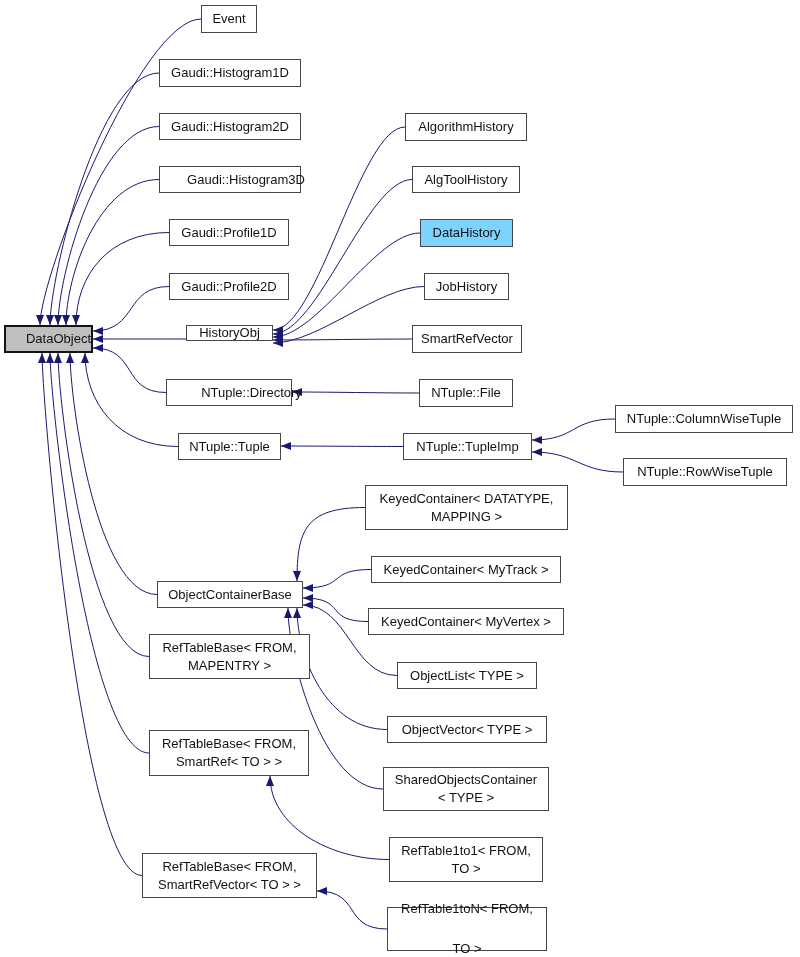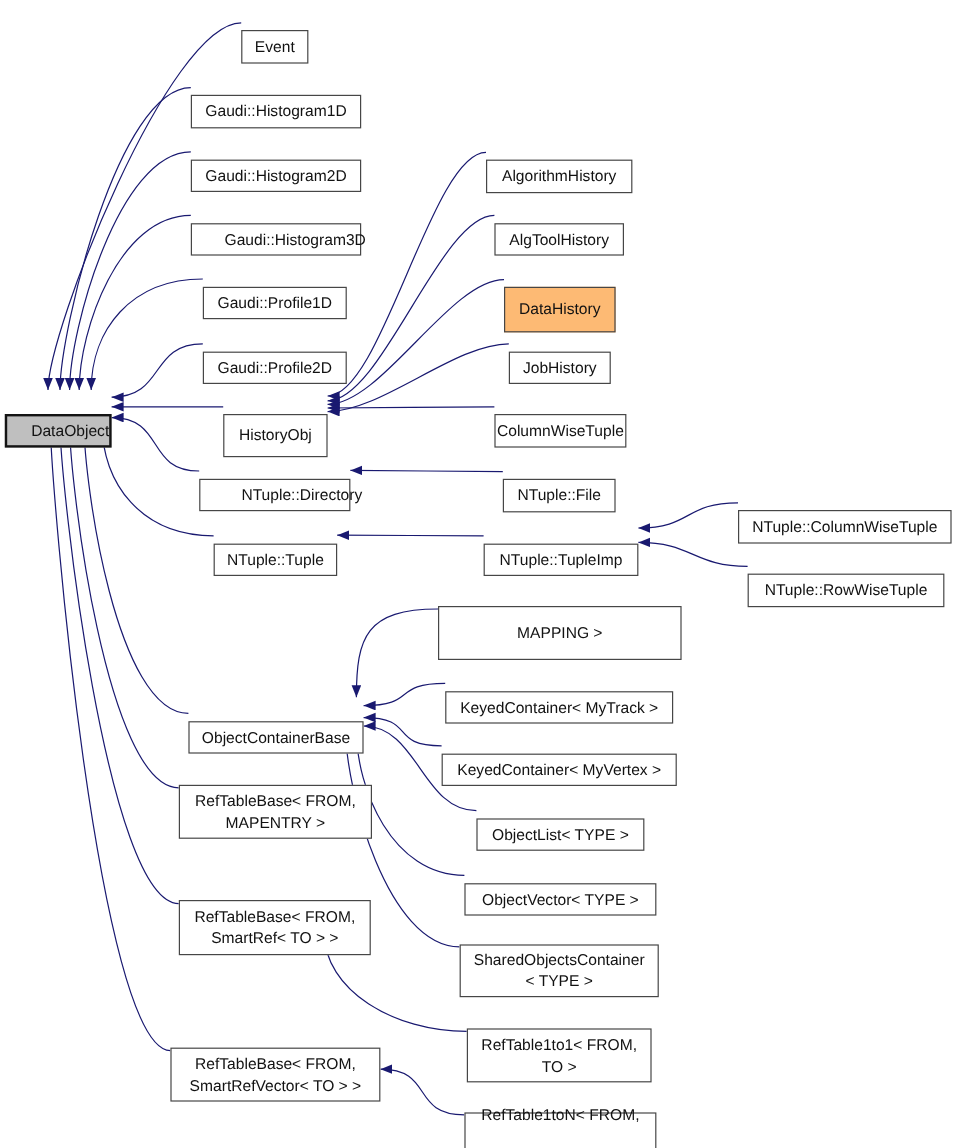--- a/index.html
+++ b/index.html
@@ -20,21 +20,20 @@
     display: flex;
     flex-direction: column;
     align-items: center;
     justify-content: center;
     font-size: 13px;
     line-height: 18px;
     color: #121212;
     text-align: center;
     white-space: nowrap;
     cursor: pointer;
-    margin-top: 20px;
   }
   .node.highlight {
     background: #bfbfbf;
     border: 2px solid #141414;
   }
 </style>
 </head>
 <body>
 
 <div class="canvas">
@@ -92,21 +91,21 @@
       </div>
       <div class="node" style="left: 159px; top: 166px; width: 142px; height: 27px; background: rgb(255, 255, 255); border-color: rgb(70, 70, 70); padding-left: 32px;">
         <span>Gaudi::Histogram3D</span>
       </div>
       <div class="node" style="left: 169px; top: 219px; width: 120px; height: 27px; background: rgb(255, 255, 255); border-color: rgb(70, 70, 70);">
         <span>Gaudi::Profile1D</span>
       </div>
       <div class="node" style="left: 169px; top: 273px; width: 120px; height: 27px; background: rgb(255, 255, 255); border-color: rgb(70, 70, 70);">
         <span>Gaudi::Profile2D</span>
       </div>
-      <div class="node" style="left: 186px; top: 325px; width: 87px; height: 36px; background: rgb(255, 255, 255); border-color: rgb(70, 70, 70);">
+      <div class="node" style="left: 186px; top: 325px; width: 87px; height: 16px; background: rgb(255, 255, 255); border-color: rgb(70, 70, 70);">
         <span>HistoryObj</span>
       </div>
       <div class="node" style="left: 166px; top: 379px; width: 126px; height: 27px; background: rgb(255, 255, 255); border-color: rgb(70, 70, 70); padding-left: 45px;">
         <span>NTuple::Directory</span>
       </div>
       <div class="node" style="left: 178px; top: 433px; width: 103px; height: 27px; background: rgb(255, 255, 255); border-color: rgb(70, 70, 70);">
         <span>NTuple::Tuple</span>
       </div>
       <div class="node" style="left: 157px; top: 581px; width: 146px; height: 27px; background: rgb(255, 255, 255); border-color: rgb(70, 70, 70);">
         <span>ObjectContainerBase</span>
@@ -122,36 +121,37 @@
       <div class="node" style="left: 142px; top: 853px; width: 175px; height: 45px; background: rgb(255, 255, 255); border-color: rgb(70, 70, 70);">
         <span>RefTableBase&lt; FROM,</span>
         <span>SmartRefVector&lt; TO &gt; &gt;</span>
       </div>
       <div class="node" style="left: 405px; top: 113px; width: 122px; height: 28px; background: rgb(255, 255, 255); border-color: rgb(70, 70, 70);">
         <span>AlgorithmHistory</span>
       </div>
       <div class="node" style="left: 412px; top: 166px; width: 108px; height: 27px; background: rgb(255, 255, 255); border-color: rgb(70, 70, 70);">
         <span>AlgToolHistory</span>
       </div>
-      <div class="node" style="left: 420px; top: 219px; width: 93px; height: 38px; background: #fdba74; border-color: rgb(70, 70, 70);">
+      <div class="node" style="left: 420px; top: 219px; width: 93px; height: 28px; background: #7dd3fc; border-color: rgb(70, 70, 70);">
         <span>DataHistory</span>
       </div>
       <div class="node" style="left: 424px; top: 273px; width: 85px; height: 27px; background: rgb(255, 255, 255); border-color: rgb(70, 70, 70);">
         <span>JobHistory</span>
       </div>
       <div class="node" style="left: 412px; top: 325px; width: 110px; height: 28px; background: rgb(255, 255, 255); border-color: rgb(70, 70, 70);">
-        <span>ColumnWiseTuple</span>
+        <span>SmartRefVector</span>
       </div>
       <div class="node" style="left: 419px; top: 379px; width: 94px; height: 28px; background: rgb(255, 255, 255); border-color: rgb(70, 70, 70);">
         <span>NTuple::File</span>
       </div>
       <div class="node" style="left: 403px; top: 433px; width: 129px; height: 27px; background: rgb(255, 255, 255); border-color: rgb(70, 70, 70);">
         <span>NTuple::TupleImp</span>
       </div>
       <div class="node" style="left: 365px; top: 485px; width: 203px; height: 45px; background: rgb(255, 255, 255); border-color: rgb(70, 70, 70);">
+        <span>KeyedContainer&lt; DATATYPE,</span>
         <span>MAPPING &gt;</span>
       </div>
       <div class="node" style="left: 371px; top: 556px; width: 190px; height: 27px; background: rgb(255, 255, 255); border-color: rgb(70, 70, 70);">
         <span>KeyedContainer&lt; MyTrack &gt;</span>
       </div>
       <div class="node" style="left: 368px; top: 608px; width: 196px; height: 27px; background: rgb(255, 255, 255); border-color: rgb(70, 70, 70);">
         <span>KeyedContainer&lt; MyVertex &gt;</span>
       </div>
       <div class="node" style="left: 397px; top: 662px; width: 140px; height: 27px; background: rgb(255, 255, 255); border-color: rgb(70, 70, 70);">
         <span>ObjectList&lt; TYPE &gt;</span>

